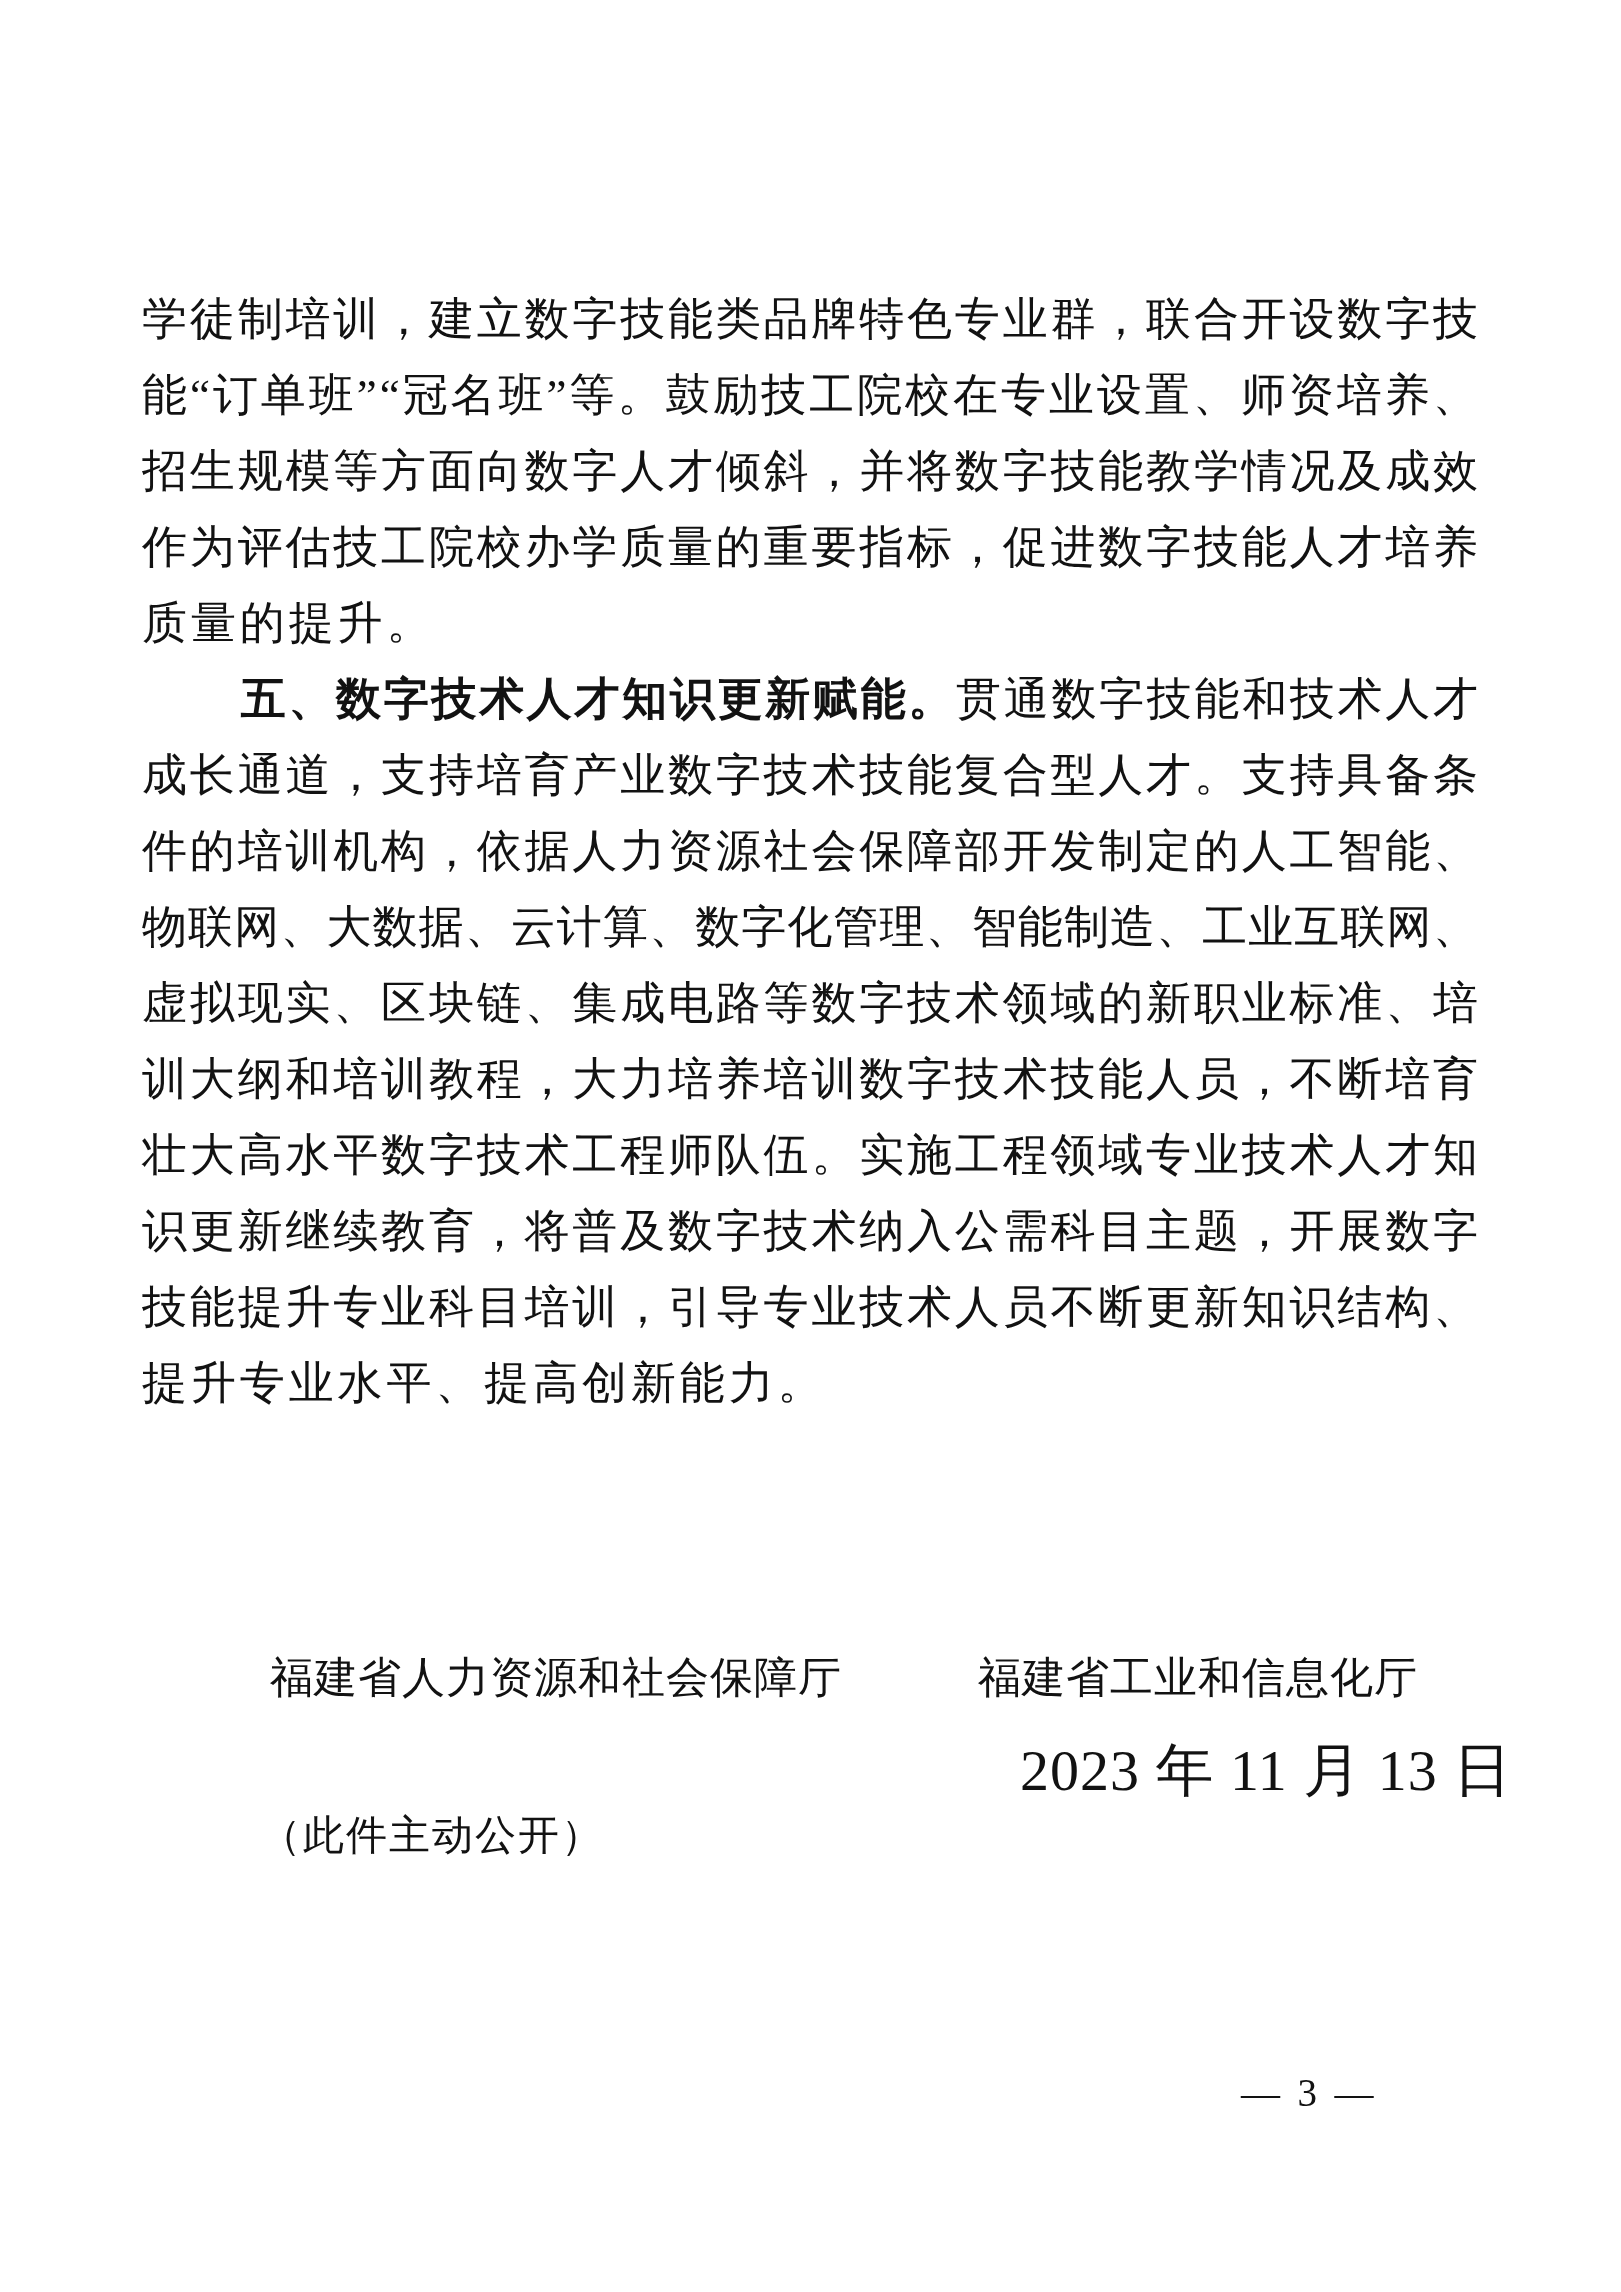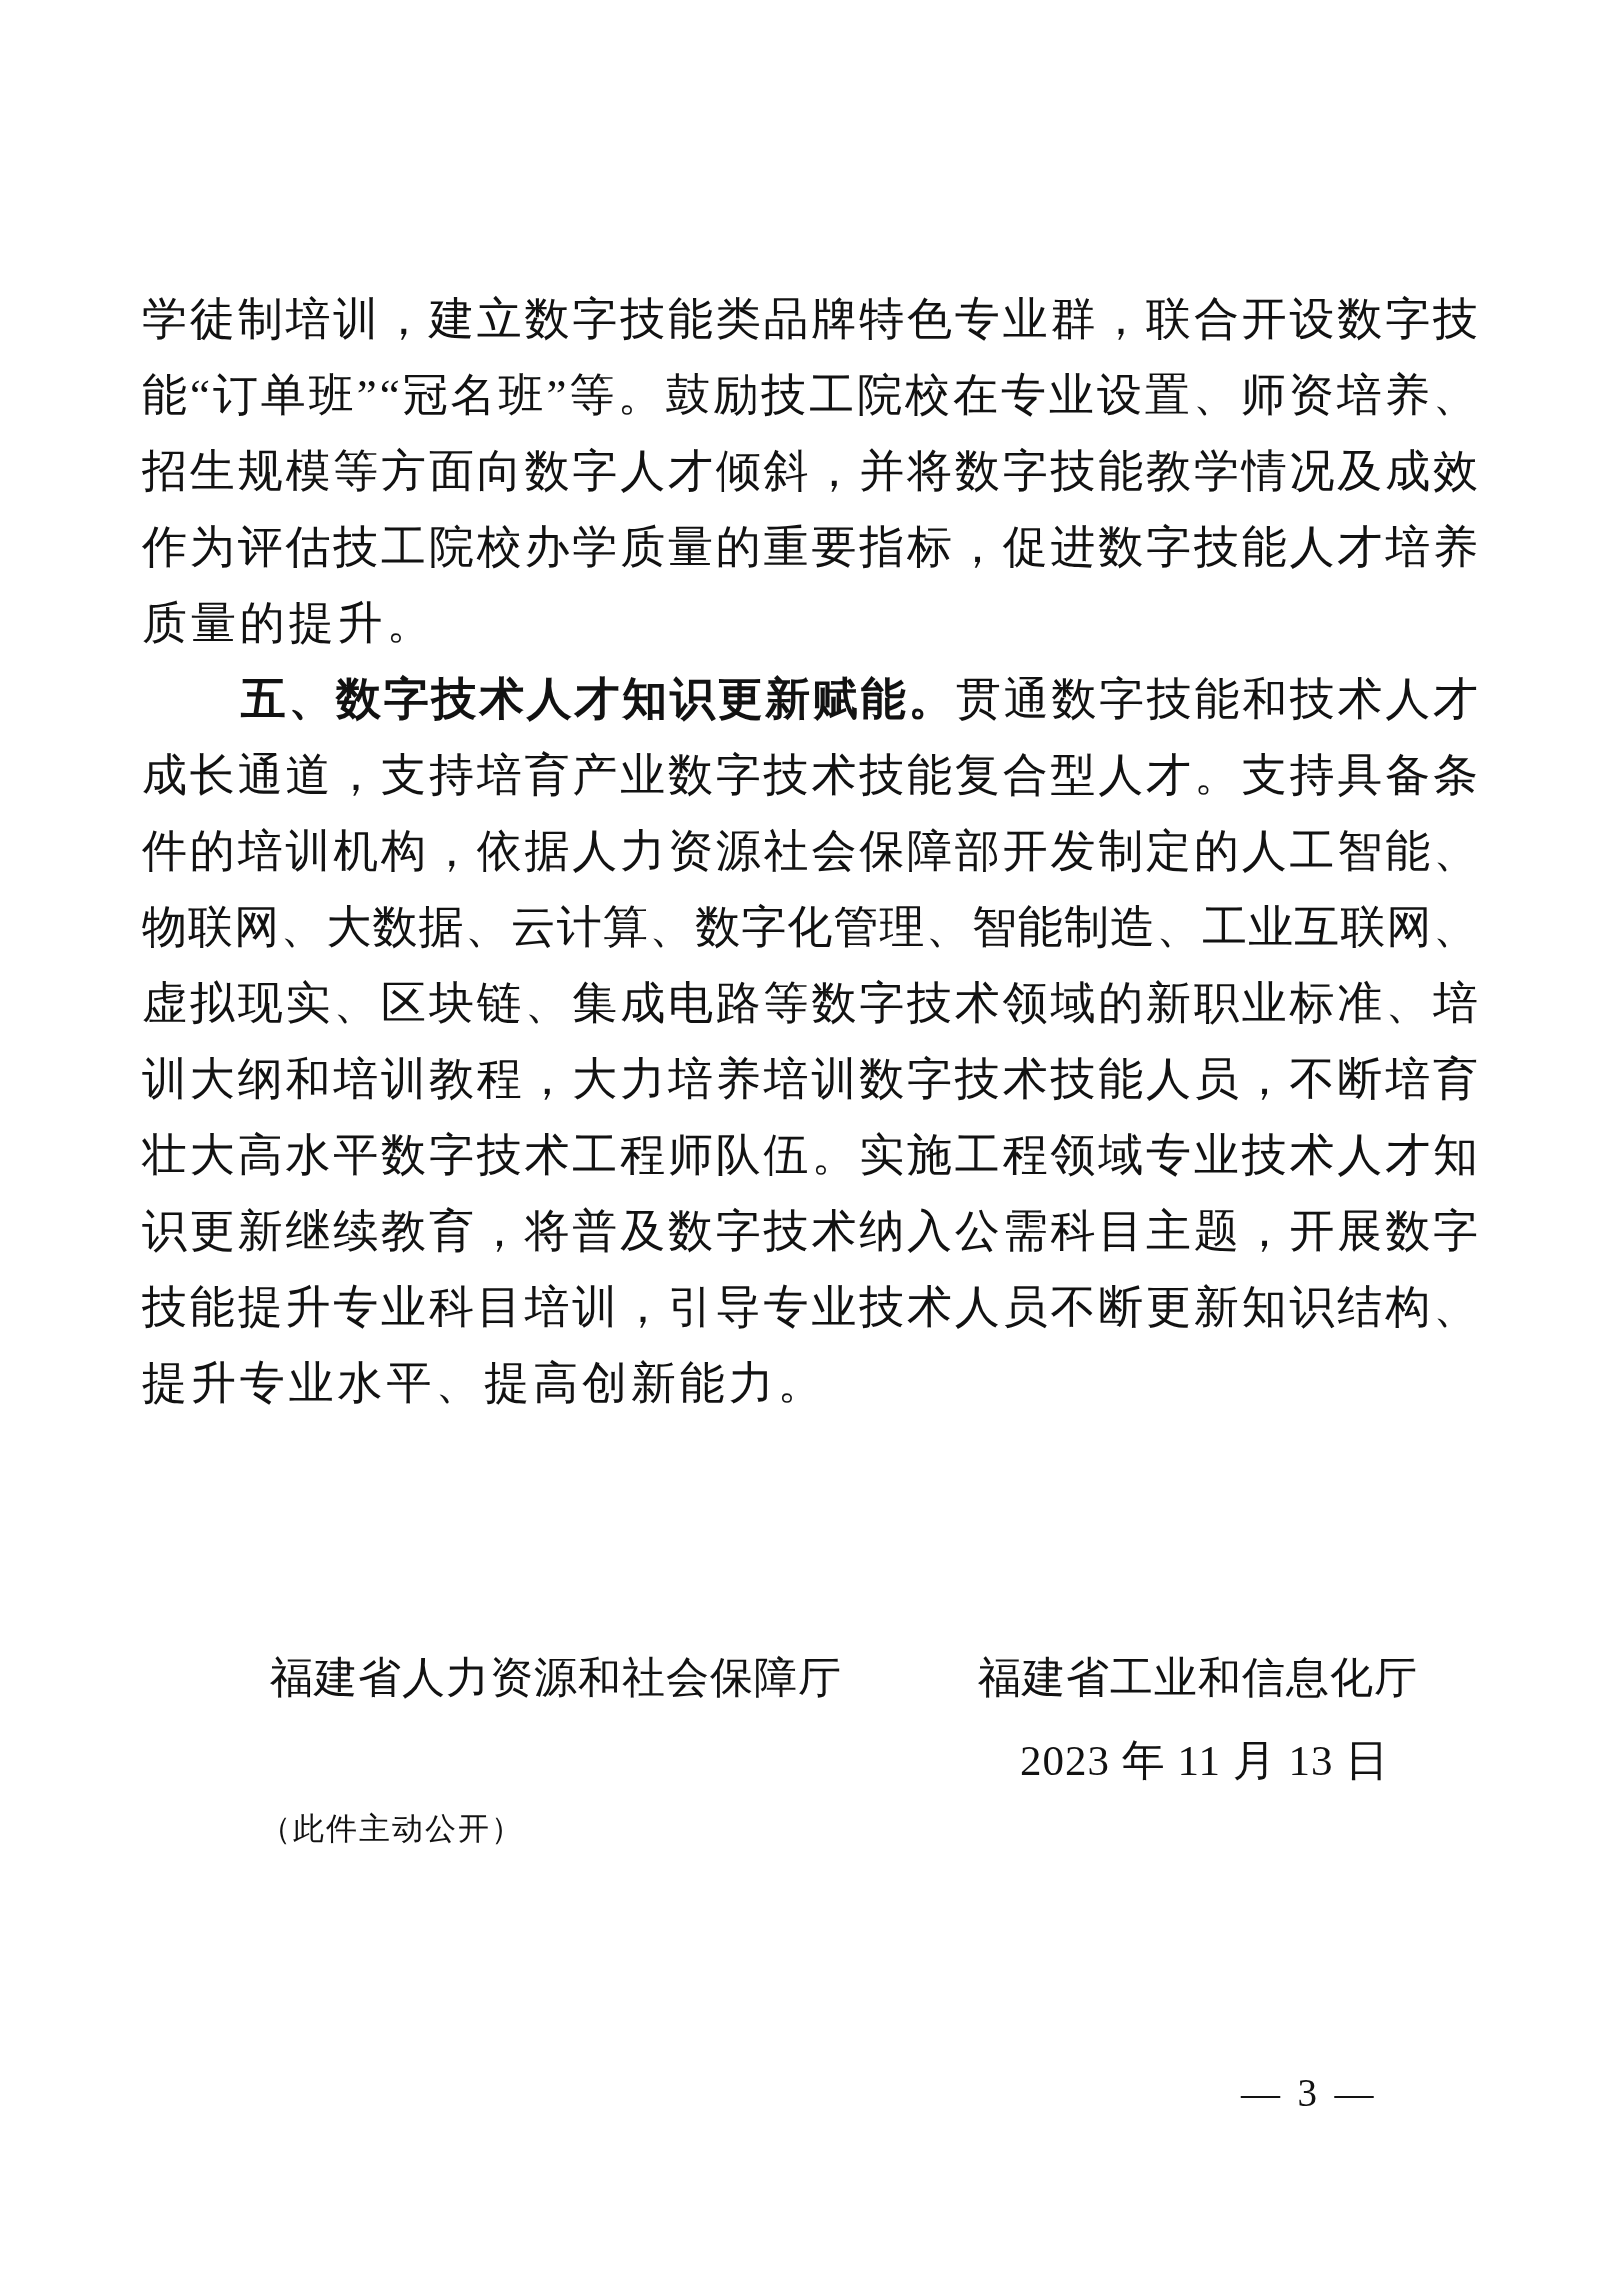--- a/index.html
+++ b/index.html
@@ -36,25 +36,25 @@
   .sig-left{
     position:absolute;left:270px;top:1649px;
     font-size:43px;letter-spacing:1px;white-space:nowrap;
   }
   .sig-right{
     position:absolute;left:962px;top:1649px;
     font-size:43px;letter-spacing:1px;white-space:nowrap;margin-left:16px;
   }
   .sig-date{
     position:absolute;left:1020px;top:1732px;
-    font-size:43px;letter-spacing:1px;white-space:nowrap;
+    font-size:58px;letter-spacing:1px;white-space:nowrap;
   }
   .disclosure{
     position:absolute;left:260px;top:1808px;
-    font-size:31px;letter-spacing:2px;white-space:nowrap;
+    font-size:41px;letter-spacing:2px;white-space:nowrap;
   }
   .pageno{
     position:absolute;left:1241px;top:2070px;
     font-size:39px;letter-spacing:3.9px;white-space:nowrap;
   }
 </style>
 </head>
 <body>
 
 <div class="page">

